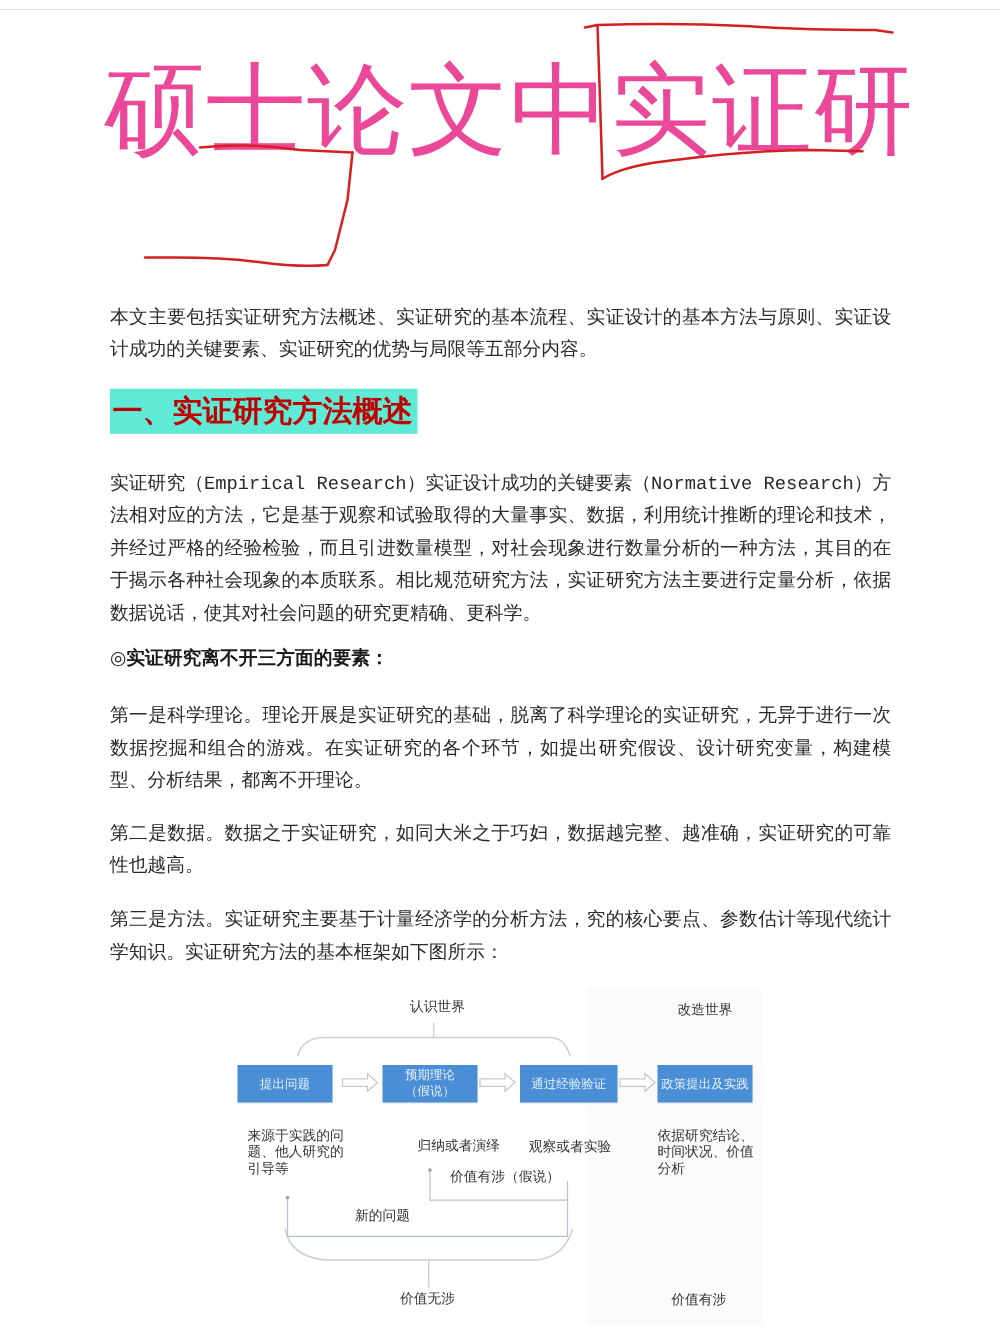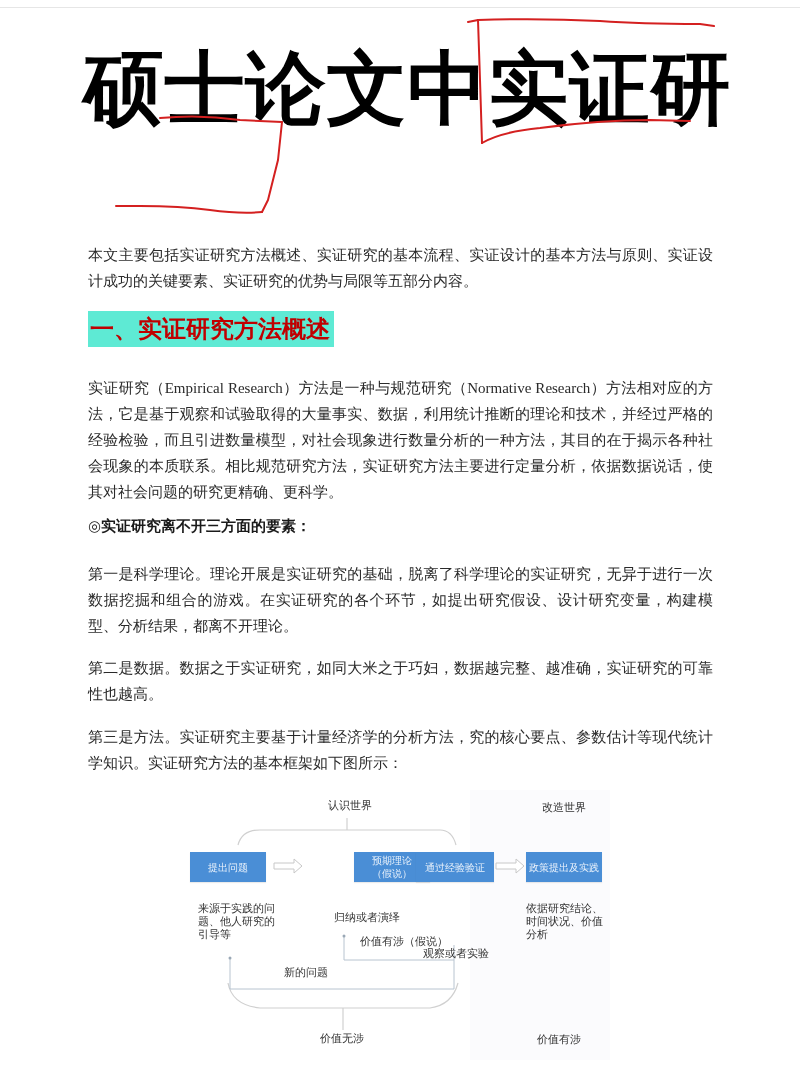--- a/index.html
+++ b/index.html
@@ -22,43 +22,43 @@
       background: #e6e6e6;
     }
     .title-block {
       position: absolute;
       left: 0; top: 40px;
       width: 800px;
       text-align: center;
     }
     .title-line {
       font-family: "DejaVu Serif", "Liberation Serif", serif;
-      font-weight: bold;
+      font-weight: normal;
       font-size: 80px;
       line-height: 96px;
-      color: #000000;
+      color: #ec4899;
       letter-spacing: 1px;
       white-space: nowrap;
       padding-left: 15px;
     }
     .annotations {
       position: absolute;
       left: 0; top: 0;
       width: 800px; height: 230px;
       pointer-events: none;
     }
     .para {
       position: absolute;
       left: 88px;
       width: 625px;
       font-size: 15px;
       line-height: 26px;
       color: #2a2a2a;
       text-align: justify;
-      font-family: Liberation Serif, serif;
+      font-family: Liberation Mono, monospace;
     }
     .section-heading {
       position: absolute;
       left: 88px;
       top: 311px;
       background: #5eead4;
       color: #c00000;
       font-size: 24px;
       line-height: 36px;
       padding: 0 4px 0 2px;
@@ -134,21 +134,21 @@
     <path d="M160 118 Q200 114 240 120 L282 122"></path>
     <path d="M282 122 L278 160 L268 200 L262 212"></path>
     <path d="M262 212 Q240 214 210 210 Q180 206 140 206 L116 206"></path>
   </g>
 </svg>
 
 <div class="para" style="top:242px;">本文主要包括实证研究方法概述、实证研究的基本流程、实证设计的基本方法与原则、实证设计成功的关键要素、实证研究的优势与局限等五部分内容。</div>
 
 <div class="section-heading">一、实证研究方法概述</div>
 
-<div class="para" style="top:375px;">实证研究（Empirical Research）方法是一种与规范研究（Normative Research）方法相对应的方法，它是基于观察和试验取得的大量事实、数据，利用统计推断的理论和技术，并经过严格的经验检验，而且引进数量模型，对社会现象进行数量分析的一种方法，其目的在于揭示各种社会现象的本质联系。相比规范研究方法，实证研究方法主要进行定量分析，依据数据说话，使其对社会问题的研究更精确、更科学。</div>
+<div class="para" style="top:375px;">实证研究（Empirical Research）实证设计成功的关键要素（Normative Research）方法相对应的方法，它是基于观察和试验取得的大量事实、数据，利用统计推断的理论和技术，并经过严格的经验检验，而且引进数量模型，对社会现象进行数量分析的一种方法，其目的在于揭示各种社会现象的本质联系。相比规范研究方法，实证研究方法主要进行定量分析，依据数据说话，使其对社会问题的研究更精确、更科学。</div>
 
 <div class="sub-heading">◎实证研究离不开三方面的要素：</div>
 
 <div class="para" style="top:561px;">第一是科学理论。理论开展是实证研究的基础，脱离了科学理论的实证研究，无异于进行一次数据挖掘和组合的游戏。在实证研究的各个环节，如提出研究假设、设计研究变量，构建模型、分析结果，都离不开理论。</div>
 <div class="para" style="top:655px;">第二是数据。数据之于实证研究，如同大米之于巧妇，数据越完整、越准确，实证研究的可靠性也越高。</div>
 <div class="para" style="top:724px;">第三是方法。实证研究主要基于计量经济学的分析方法，究的核心要点、参数估计等现代统计学知识。实证研究方法的基本框架如下图所示：</div>
 
 <div class="diagram">
   <div class="right-panel"></div>
 
@@ -179,40 +179,40 @@
       <circle cx="40" cy="168" r="1.5"></circle>
     </g>
   </svg>
 
   <div class="dlabel" style="left:138px; top:9px;">认识世界</div>
   <div class="dlabel" style="left:352px; top:11px;">改造世界</div>
 
   <div class="dbox" style="left:0; top:62px; width:76px;">
     <span>提出问题</span>
   </div>
-  <div class="dbox" style="left:116px; top:62px; width:76px; flex-direction:column;margin-left:48px;">
+  <div class="dbox" style="left:116px; top:62px; width:76px; flex-direction:column;">
     <span>预期理论</span>
     <span>（假说）</span>
   </div>
   <div class="dbox" style="left:226px; top:62px; width:78px; flex-direction:row;">
     <span>通过经验</span>
     <span>验证</span>
   </div>
   <div class="dbox" style="left:336px; top:62px; width:76px; flex-direction:row;">
     <span>政策提出及</span>
     <span>实践</span>
   </div>
 
   <div class="dlabel" style="left:8px; top:112px; line-height:13px;">
     <div>来源于实践的问</div>
     <div>题、他人研究的</div>
     <div>引导等</div>
   </div>
   <div class="dlabel" style="left:144px; top:121px;font-family:Liberation Mono, monospace;">归纳或者演绎</div>
-  <div class="dlabel" style="left:233px; top:121px;margin-top:36px;">观察或者实验</div>
+  <div class="dlabel" style="left:233px; top:121px;">观察或者实验</div>
   <div class="dlabel" style="left:336px; top:112px; line-height:13px;">
     <div>依据研究结论、</div>
     <div>时间状况、价值</div>
     <div>分析</div>
   </div>
 
   <div class="dlabel" style="left:170px; top:145px;">价值有涉（假说）</div>
   <div class="dlabel" style="left:94px; top:176px;">新的问题</div>
 
   <div class="dlabel" style="left:130px; top:242px;">价值无涉</div>

